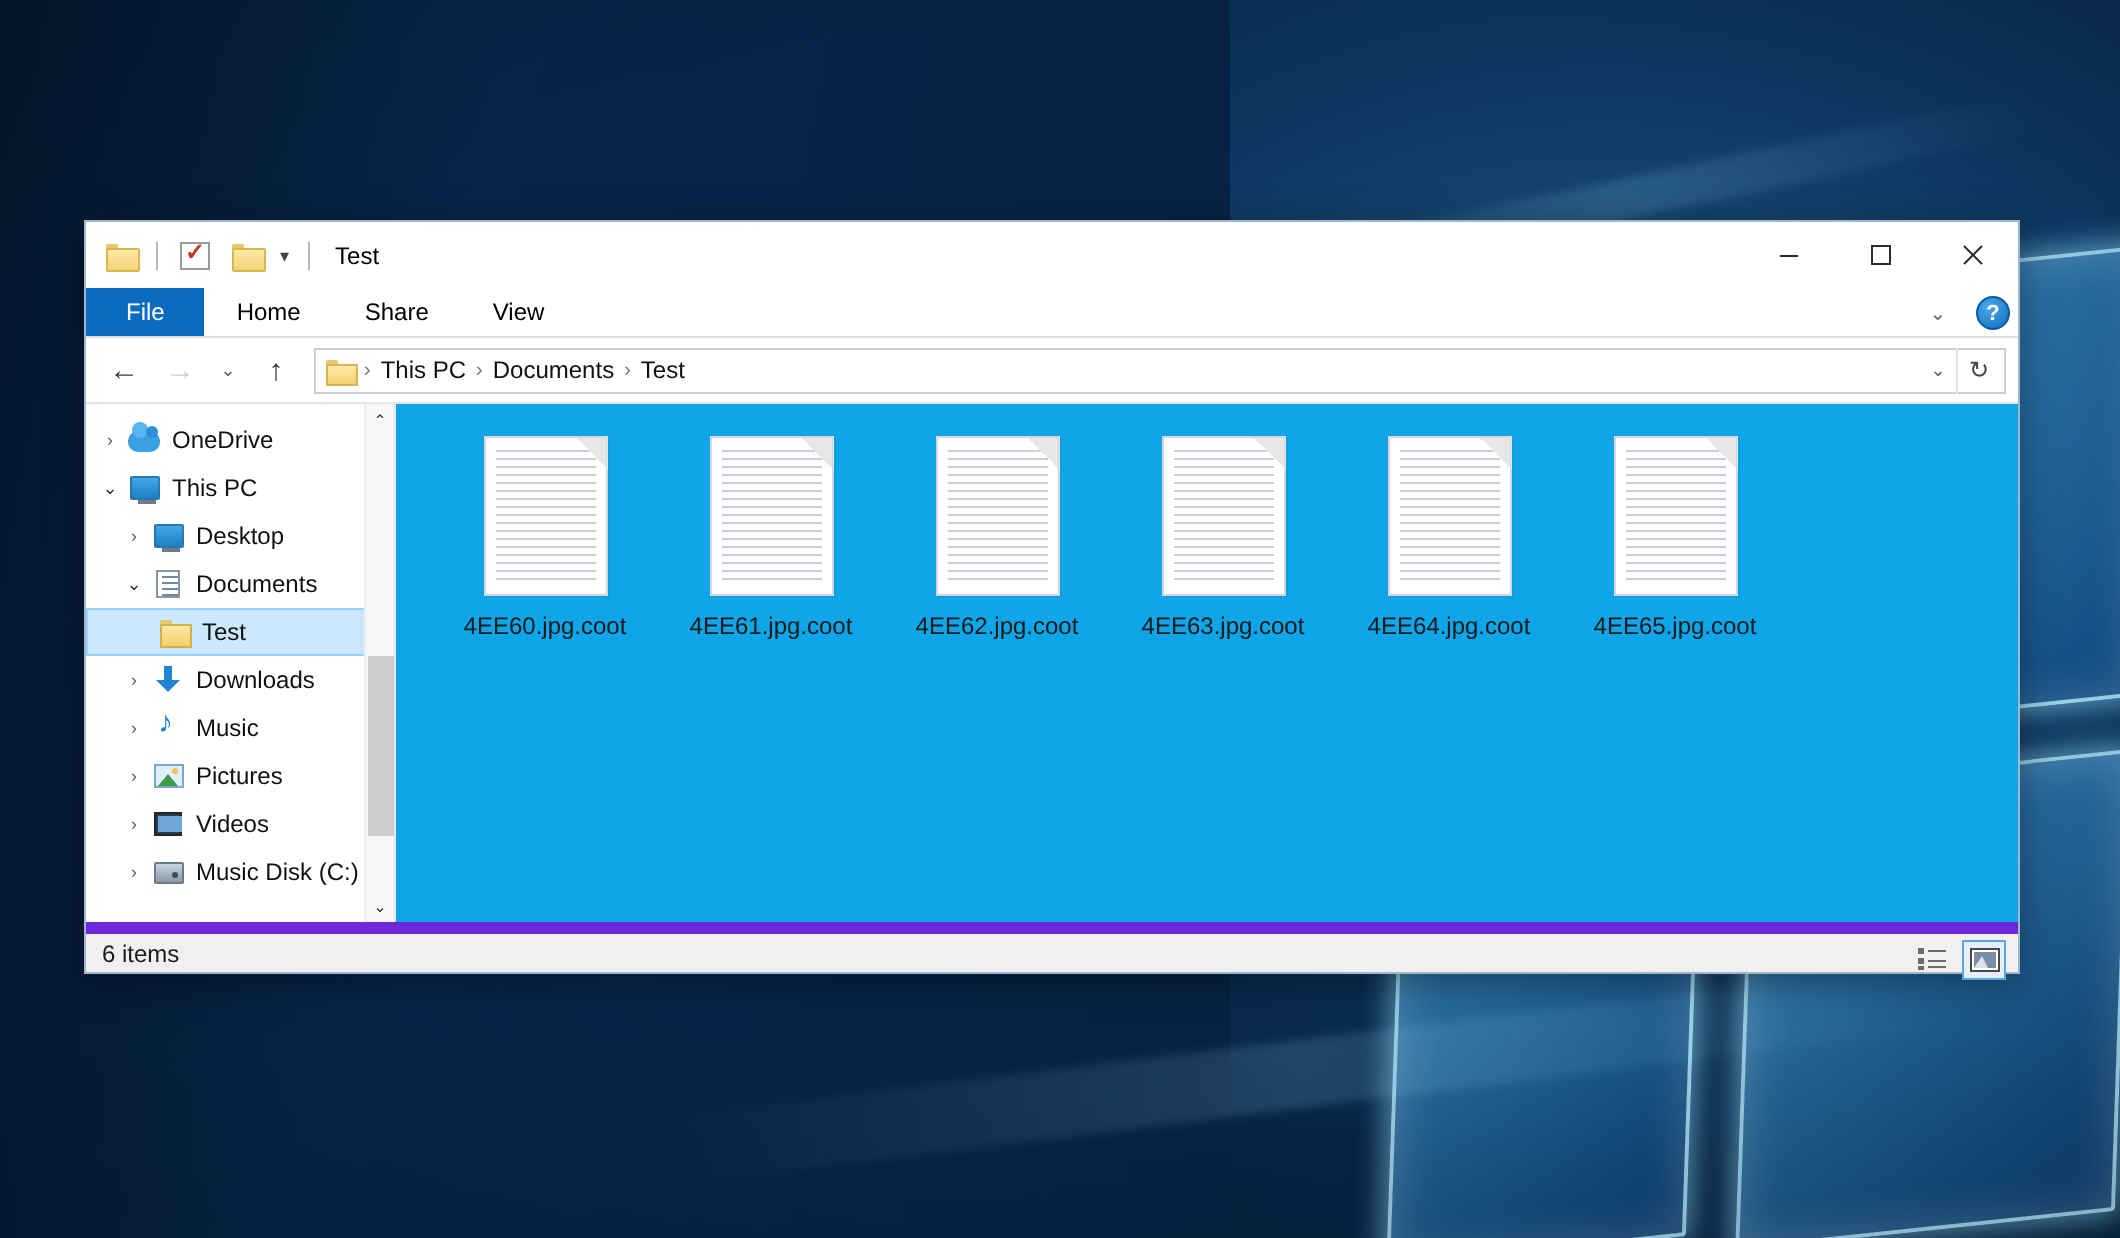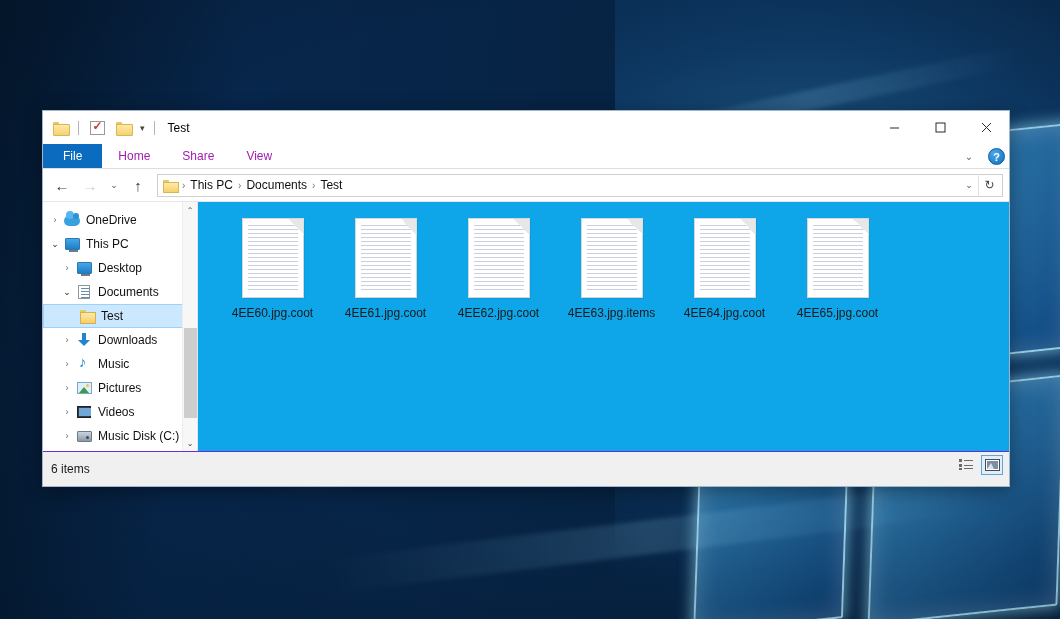--- a/index.html
+++ b/index.html
@@ -79,21 +79,21 @@
   .qat-caret { font-size: 9px; color: #444; padding: 0 2px; }
   .win-title { font-size: 12px; color: #000; margin-left: 6px; }
   .wincontrols { position: absolute; right: 0; top: 0; height: 33px; display: flex; }
   .wc { width: 46px; height: 33px; display: flex; align-items: center; justify-content: center;
         color: #2b2b2b; }
   .wc svg { display: block; }
 
   
   .ribbon { height: 25px; background: #ffffff; display: flex; align-items: stretch;
             border-bottom: 1px solid #dedede; position: relative; flex: none; text-align: right; }
-  .tab { padding: 0 16px; display: flex; align-items: center; font-size: 12px; color: #a21caf; }
+  .tab { padding: 0 16px; display: flex; align-items: center; font-size: 12px; color: #000000; }
   .tab.file { background: #0b6cbf; color: #ffffff; padding: 0 20px; }
   .ribbon-right { position: absolute; right: 4px; top: 0; height: 25px; display: flex;
                   align-items: center; gap: 8px; }
   .chev-btn { width: 22px; height: 20px; display: flex; align-items: center; justify-content: center;
               color: #666; font-size: 10px; }
   .help-btn { width: 17px; height: 17px; border-radius: 50%;
               background: radial-gradient(circle at 35% 30%, #4aa8ea, #0f6fbd);
               color: #fff; font-size: 11px; font-weight: bold; display: flex;
               align-items: center; justify-content: center; border: 1px solid #0a5c9e; }
 
@@ -216,21 +216,21 @@
                background: linear-gradient(225deg, #e7e7e7 0%, #e7e7e7 50%, transparent 50%); }
   .page-fold::after { content:""; position:absolute; right:0; top:0; width:17px; height:17px;
                       border-top: 1px solid #d6d6d6; border-right: 1px solid #d6d6d6;
                       clip-path: polygon(100% 0, 100% 100%, 0 0); }
   .page-fold-cut { position: absolute; right: 0; top: 0; width: 0; height: 0;
                    border-left: 17px solid transparent; border-top: 17px solid #ffffff; }
   .file-name { margin-top: 8px; font-size: 12px; color: #1a1a1a; text-align: center;
                white-space: nowrap; }
 
   
-  .statusbar { height: 35px; background: #f0f0f0; border-top: 1px solid #6d28d9;
+  .statusbar { height: 25px; background: #f0f0f0; border-top: 6px solid #6d28d9;
                display: flex; align-items: center; padding: 0 8px; flex: none;
                position: relative; }
   .status-text { font-size: 12px; color: #1a1a1a; }
   .view-btns { position: absolute; right: 6px; top: 0; height: 25px; display: flex;
                align-items: center; gap: 4px; }
   .view-btn { width: 22px; height: 20px; display: flex; align-items: center;
               justify-content: center; }
   .view-btn.active { border: 1px solid #5ba7dd; background: #e2effa; }
 </style>
 </head>
@@ -451,21 +451,21 @@
         </div>
 
         <div class="file-item">
           <div class="file-icon">
             <div class="page">
                 <div class="page-lines"></div>
               </div>
             <div class="page-fold-cut"></div>
             <div class="page-fold"></div>
           </div>
-          <div class="file-name">4EE63.jpg.items</div>
+          <div class="file-name">4EE63.jpg.coot</div>
         </div>
 
         <div class="file-item">
           <div class="file-icon">
             <div class="page">
                 <div class="page-lines"></div>
               </div>
             <div class="page-fold-cut"></div>
             <div class="page-fold"></div>
           </div>

